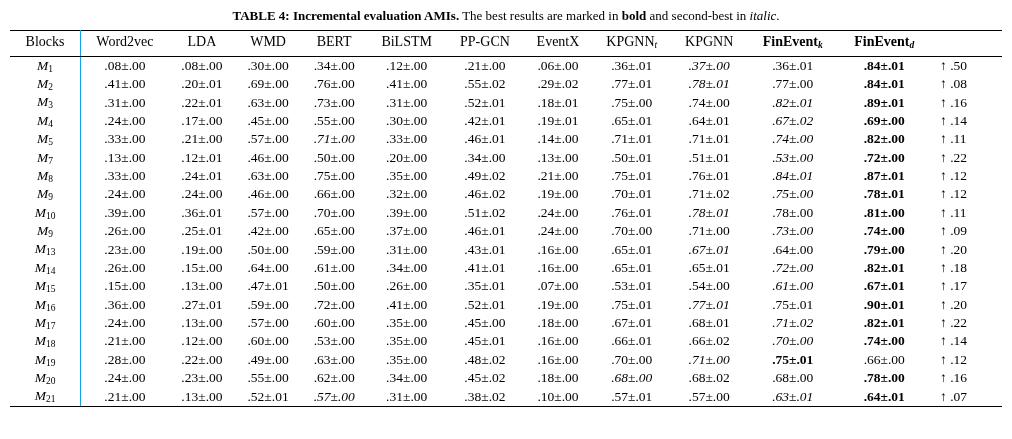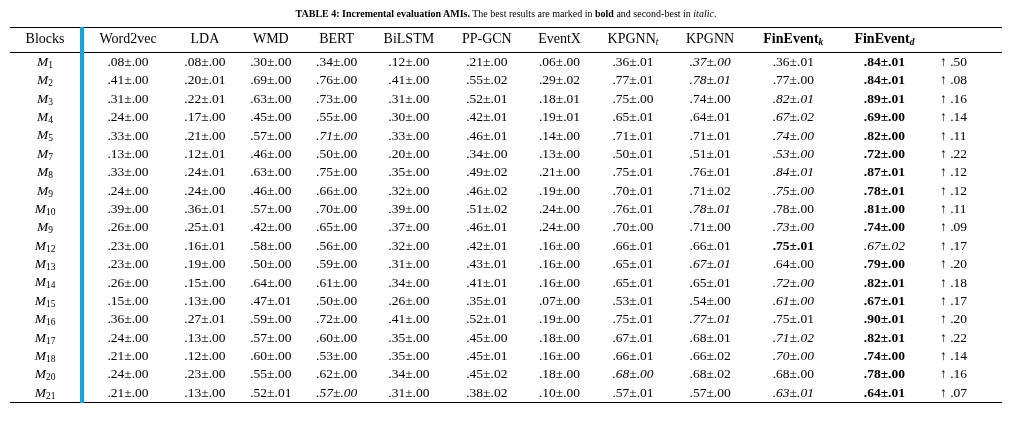--- a/index.html
+++ b/index.html
@@ -14,21 +14,21 @@
     color: #000000;
     overflow: hidden;
   }
   .wrap {
     width: 1012px;
     box-sizing: border-box;
     padding: 6px 10px 0 10px;
   }
   .caption {
     text-align: center;
-    font-size: 10px;
+    font-size: 13px;
     line-height: 1.25;
     margin: 2px 0 6px 0;
     font-family: "Liberation Serif", serif;
   }
   .caption .cap-bold { font-weight: bold; }
   .caption .cap-italic { font-style: italic; }
   table {
     border-collapse: collapse;
     width: 992px;
     font-size: 13.5px;
@@ -49,21 +49,21 @@
     padding: 1px 4px;
     white-space: nowrap;
     font-size: 13.5px;
   }
   td.blocks {
     width: 62px;
   }
   th.blocks { width: 62px; }
   
   th.sep, td.sep {
-    border-right: 4px solid #0ea5e9;
+    border-right: 1px solid #0ea5e9;
   }
   .b { font-weight: bold; }
   .i { font-style: italic; }
   sub {
     font-size: 9.5px;
     vertical-align: -0.25em;
   }
   .mi { font-style: italic; }
   .arrowcol { text-align: left; padding-left: 10px; width: 58px; margin-top: 12px; }
   .hdr-spacer { width: 58px; }
@@ -240,35 +240,20 @@
           <td>.37±.00</td>
           <td>.46±.01</td>
           <td>.24±.00</td>
           <td>.70±.00</td>
           <td>.71±.00</td>
           <td class="i">.73±.00</td>
           <td class="b">.74±.00</td>
           <td class="arrowcol">↑ .09</td>
         </tr>
         <tr>
-          <td class="blocks sep"><span class="mi">M</span><sub>12</sub></td>
-          <td>.23±.00</td>
-          <td>.16±.01</td>
-          <td>.58±.00</td>
-          <td>.56±.00</td>
-          <td>.32±.00</td>
-          <td>.42±.01</td>
-          <td>.16±.00</td>
-          <td>.66±.01</td>
-          <td>.66±.01</td>
-          <td class="b">.75±.01</td>
-          <td class="i">.67±.02</td>
-          <td class="arrowcol">↑ .17</td>
-        </tr>
-        <tr>
           <td class="blocks sep"><span class="mi">M</span><sub>13</sub></td>
           <td>.23±.00</td>
           <td>.19±.00</td>
           <td>.50±.00</td>
           <td>.59±.00</td>
           <td>.31±.00</td>
           <td>.43±.01</td>
           <td>.16±.00</td>
           <td>.65±.01</td>
           <td class="i">.67±.01</td>
@@ -345,20 +330,35 @@
           <td>.35±.00</td>
           <td>.45±.01</td>
           <td>.16±.00</td>
           <td>.66±.01</td>
           <td>.66±.02</td>
           <td class="i">.70±.00</td>
           <td class="b">.74±.00</td>
           <td class="arrowcol">↑ .14</td>
         </tr>
         <tr>
+          <td class="blocks sep"><span class="mi">M</span><sub>19</sub></td>
+          <td>.28±.00</td>
+          <td>.22±.00</td>
+          <td>.49±.00</td>
+          <td>.63±.00</td>
+          <td>.35±.00</td>
+          <td>.48±.02</td>
+          <td>.16±.00</td>
+          <td>.70±.00</td>
+          <td class="i">.71±.00</td>
+          <td class="b">.75±.01</td>
+          <td>.66±.00</td>
+          <td class="arrowcol">↑ .12</td>
+        </tr>
+        <tr>
           <td class="blocks sep"><span class="mi">M</span><sub>20</sub></td>
           <td>.24±.00</td>
           <td>.23±.00</td>
           <td>.55±.00</td>
           <td>.62±.00</td>
           <td>.34±.00</td>
           <td>.45±.02</td>
           <td>.18±.00</td>
           <td class="i">.68±.00</td>
           <td>.68±.02</td>

